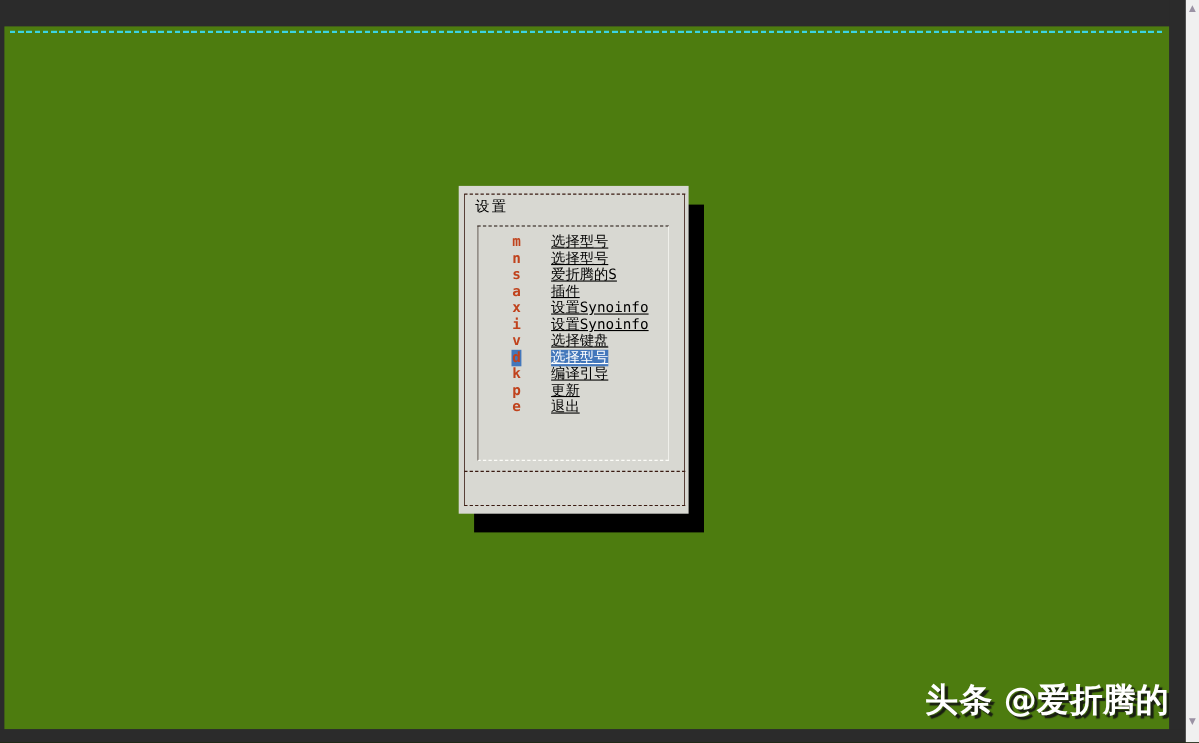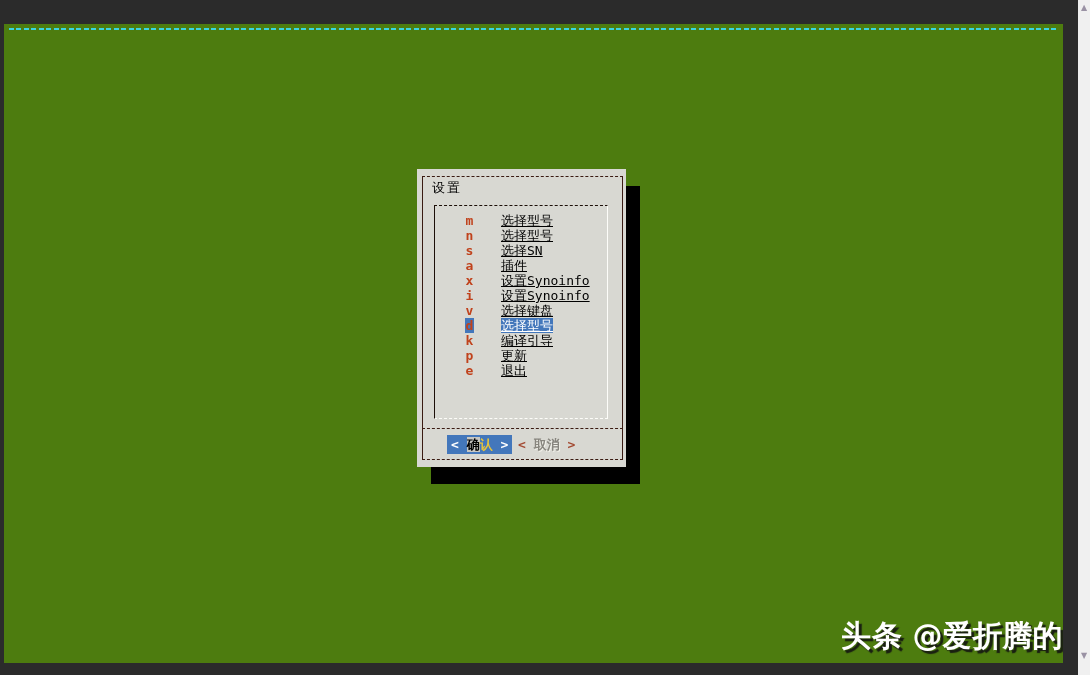--- a/index.html
+++ b/index.html
@@ -114,21 +114,21 @@
           <div class="menu-row">
             <span class="hotkey">m</span>
             <span class="label">选择型号</span>
           </div>
           <div class="menu-row">
             <span class="hotkey">n</span>
             <span class="label">选择型号</span>
           </div>
           <div class="menu-row">
             <span class="hotkey">s</span>
-            <span class="label">选择SN</span>
+            <span class="label">爱折腾的S</span>
           </div>
           <div class="menu-row">
             <span class="hotkey">a</span>
             <span class="label">插件</span>
           </div>
           <div class="menu-row">
             <span class="hotkey">x</span>
             <span class="label">设置Synoinfo</span>
           </div>
           <div class="menu-row">
@@ -151,24 +151,20 @@
             <span class="hotkey">p</span>
             <span class="label">更新</span>
           </div>
           <div class="menu-row">
             <span class="hotkey">e</span>
             <span class="label">退出</span>
           </div>
         </div>
 
       <div class="button-sep"></div>
-      <div class="button-row">
-        <div class="btn btn-ok"><span class="angle">&lt;</span> <span class="cursor-char">确</span><span class="hotkey-char">认</span> <span class="angle">&gt;</span></div>
-        <div class="btn btn-cancel"><span class="angle">&lt;</span> <span class="cancel-label">取消</span> <span class="angle">&gt;</span></div>
-      </div>
     </div>
 
     <div class="watermark">
       <span class="brand">头条</span>
       <span class="handle">@爱折腾的S</span>
     </div>
   </div>
 
   <div class="right-strip"></div>
   <div class="bottom-bar"></div>

